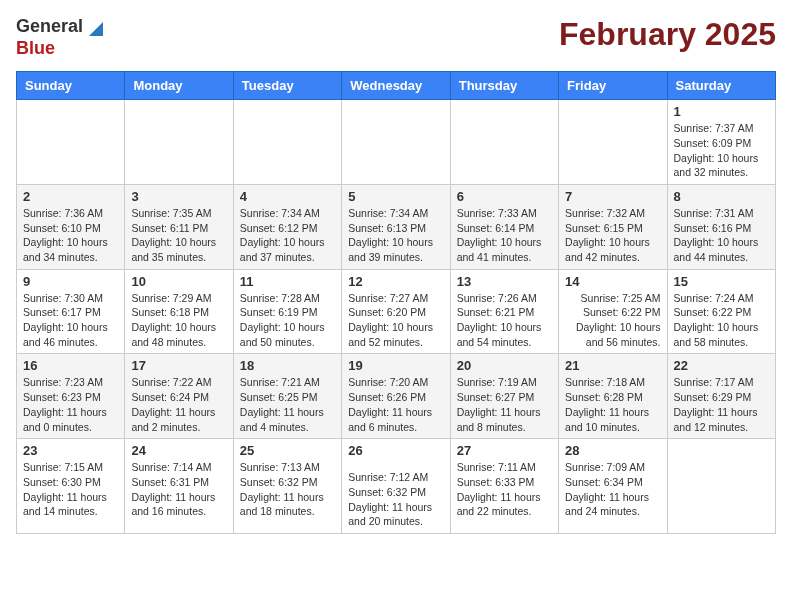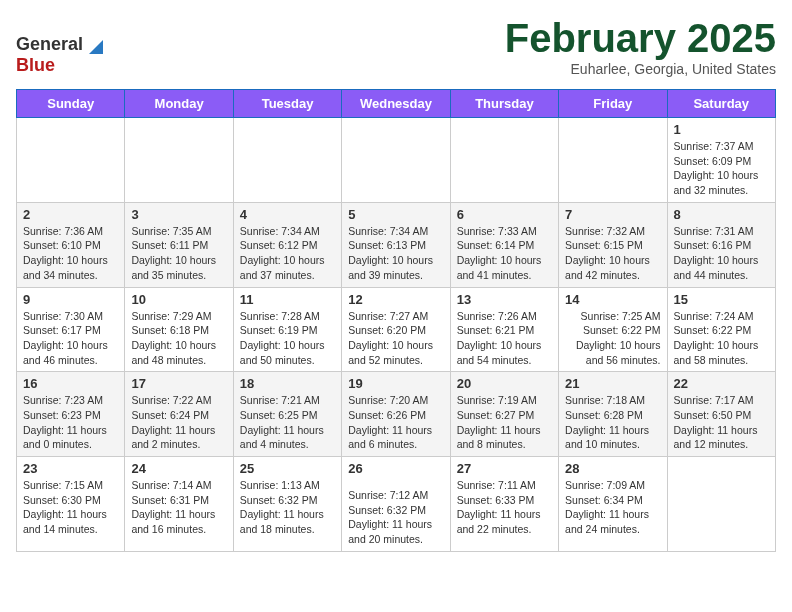--- a/index.html
+++ b/index.html
@@ -6,39 +6,39 @@
     body {
       font-family: Arial, sans-serif;
       background: #fff;
       width: 792px;
       min-height: 612px;
       padding: 16px;
     }
     .header {
       display: flex;
       justify-content: space-between;
-      align-items: flex-end;
+      align-items: flex-start;
       margin-bottom: 12px;
     }
     .logo {
       display: flex;
       flex-direction: column;
       font-size: 18px;
       font-weight: bold;
       line-height: 1.2;
     }
     .logo-general { color: #333; }
     .logo-blue { color: #b91c1c; }
     .title-section {
       text-align: right;
     }
     .month-title {
-      font-size: 40px;
+      font-size: 32px;
       font-weight: bold;
-      color: #14532d;
+      color: #7f1d1d;
     }
     .location {
       font-size: 14px;
       color: #555;
     }
     .calendar {
       width: 100%;
       border-collapse: collapse;
       border: 1px solid #ccc;
     }
@@ -70,38 +70,37 @@
       margin-bottom: 2px;
       display: block;
     }
     .day-info {
       font-size: 10.5px;
       line-height: 1.4;
       color: #333;
     }
     .calendar tr:nth-child(odd) td { background: #fff; }
     .calendar tr:nth-child(even) td { background: #f4f4f4; }
-    .calendar thead tr th { background: #8b5cf6; text-align: center; }
+    .calendar thead tr th { background: #3b82f6; }
   </style>
 </head>
 <body>
 
 <div class="header">
   <div class="logo">
     <div style="display:flex;align-items:center;">
       <span class="logo-general">General</span>
       <svg width="18" height="18" viewBox="0 0 18 18" style="margin-left:2px;">
         <polygon points="4,18 18,4 18,18" fill="#2979c2"></polygon>
       </svg>
     </div>
     <span class="logo-blue">Blue</span>
   </div>
   <div class="title-section">
     <div class="month-title">February 2025</div>
-    <div class="location">Euharlee, Georgia, United States</div>
   </div>
 </div>
 
 <table class="calendar">
   <thead>
     <tr>
     <th>Sunday</th>
         <th>Monday</th>
         <th>Tuesday</th>
         <th>Wednesday</th>
@@ -246,40 +245,40 @@
         </td>
         <td>
           <span class="day-number">21</span>
           <div class="day-info" style="white-space: pre-line;">Sunrise: 7:18 AM
 Sunset: 6:28 PM
 Daylight: 11 hours and 10 minutes.</div>
         </td>
         <td>
           <span class="day-number">22</span>
           <div class="day-info" style="white-space: pre-line;">Sunrise: 7:17 AM
-Sunset: 6:50 PM
+Sunset: 6:29 PM
 Daylight: 11 hours and 12 minutes.</div>
         </td>
       </tr>
       <tr>
         <td>
           <span class="day-number">23</span>
           <div class="day-info" style="white-space: pre-line;">Sunrise: 7:15 AM
 Sunset: 6:30 PM
 Daylight: 11 hours and 14 minutes.</div>
         </td>
         <td>
           <span class="day-number">24</span>
           <div class="day-info" style="white-space: pre-line;">Sunrise: 7:14 AM
 Sunset: 6:31 PM
 Daylight: 11 hours and 16 minutes.</div>
         </td>
         <td>
           <span class="day-number">25</span>
-          <div class="day-info" style="white-space: pre-line;">Sunrise: 1:13 AM
+          <div class="day-info" style="white-space: pre-line;">Sunrise: 7:13 AM
 Sunset: 6:32 PM
 Daylight: 11 hours and 18 minutes.</div>
         </td>
         <td>
           <span class="day-number">26</span>
           <div class="day-info" style="white-space: pre-line; margin-top: 12px;">Sunrise: 7:12 AM
 Sunset: 6:32 PM
 Daylight: 11 hours and 20 minutes.</div>
         </td>
         <td>

